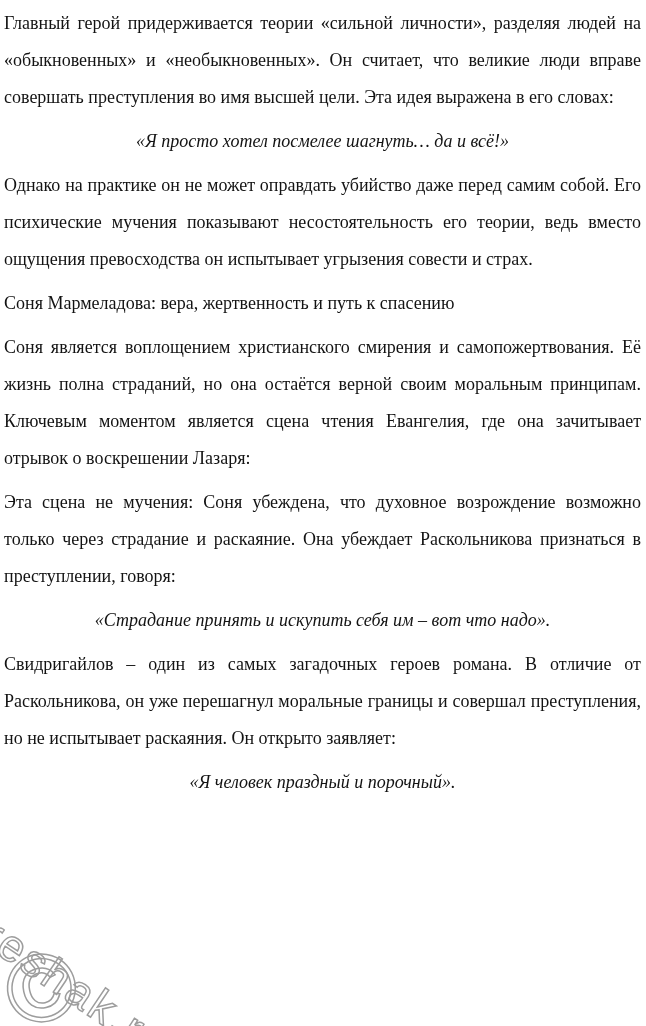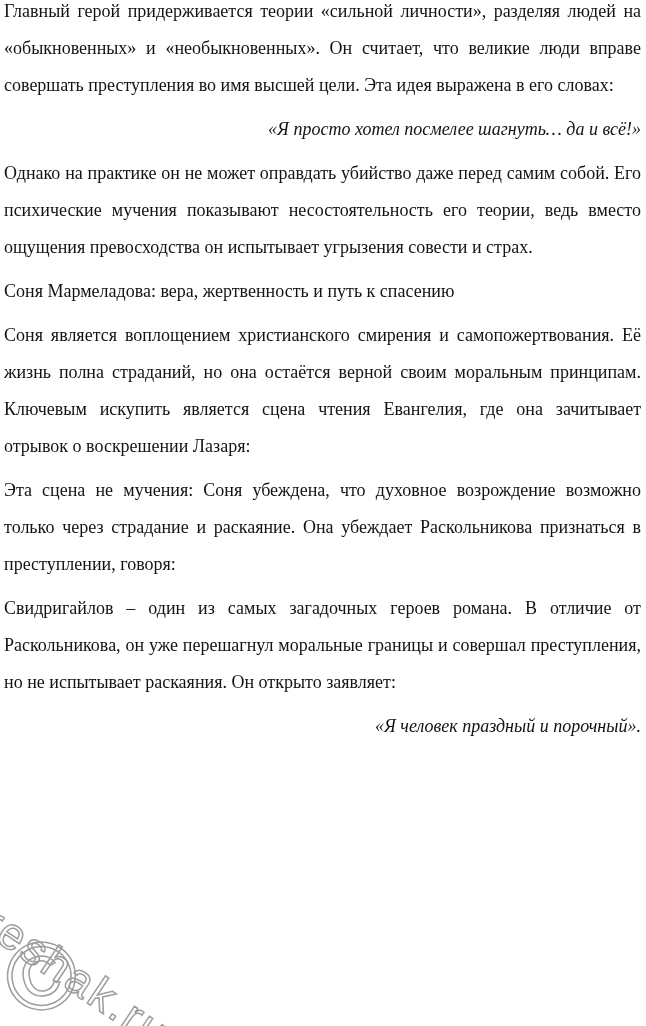--- a/index.html
+++ b/index.html
@@ -11,32 +11,33 @@
     position: relative;
     font-family: "Liberation Serif", "DejaVu Serif", serif;
     color: #131313;
   }
   .page {
     position: absolute;
     inset: 0;
     padding: 0 5px 0 4px;
     box-sizing: border-box;
     background: #ffffff;
+    margin-top: 12px;
   }
   .content { margin-top: -7px; }
   .para {
     font-size: 18px;
     line-height: 37px;
     margin: 0 0 7px 0;
     text-align: justify;
     text-justify: inter-word;
   }
   .para.quote {
     font-style: italic;
-    text-align: right;
+    text-align: center;
   }
   .watermark {
     position: absolute;
     left: 0; top: 0;
     width: 100%; height: 100%;
     pointer-events: none;
     overflow: hidden;
   }
   .wm-text {
     position: absolute;
@@ -65,22 +66,23 @@
 </style>
 </head>
 <body>
 
 <div class="page">
   <div class="content" id="content">
       <p class="para">Главный герой придерживается теории «сильной личности», разделяя людей на «обыкновенных» и «необыкновенных». Он считает, что великие люди вправе совершать преступления во имя высшей цели. Эта идея выражена в его словах:</p>
       <p class="para quote">«Я просто хотел посмелее шагнуть… да и всё!»</p>
       <p class="para">Однако на практике он не может оправдать убийство даже перед самим собой. Его психические мучения показывают несостоятельность его теории, ведь вместо ощущения превосходства он испытывает угрызения совести и страх.</p>
       <p class="para">Соня Мармеладова: вера, жертвенность и путь к спасению</p>
-      <p class="para">Соня является воплощением христианского смирения и самопожертвования. Её жизнь полна страданий, но она остаётся верной своим моральным принципам. Ключевым искупить является сцена чтения Евангелия, где она зачитывает отрывок о воскрешении Лазаря:</p>
+      <p class="para">Соня является воплощением христианского смирения и самопожертвования. Её жизнь полна страданий, но она остаётся верной своим моральным принципам. Ключевым моментом является сцена чтения Евангелия, где она зачитывает отрывок о воскрешении Лазаря:</p>
       <p class="para">Эта сцена не мучения: Соня убеждена, что духовное возрождение возможно только через страдание и раскаяние. Она убеждает Раскольникова признаться в преступлении, говоря:</p>
+      <p class="para quote">«Страдание принять и искупить себя им – вот что надо».</p>
       <p class="para">Свидригайлов – один из самых загадочных героев романа. В отличие от Раскольникова, он уже перешагнул моральные границы и совершал преступления, но не испытывает раскаяния. Он открыто заявляет:</p>
       <p class="para quote">«Я человек праздный и порочный».</p>
     </div>
   <div class="watermark">
     <span class="wm-copy">©</span>
     <span class="wm-text">reshak.ru</span>
   </div>
 </div>
 
 </body></html>

